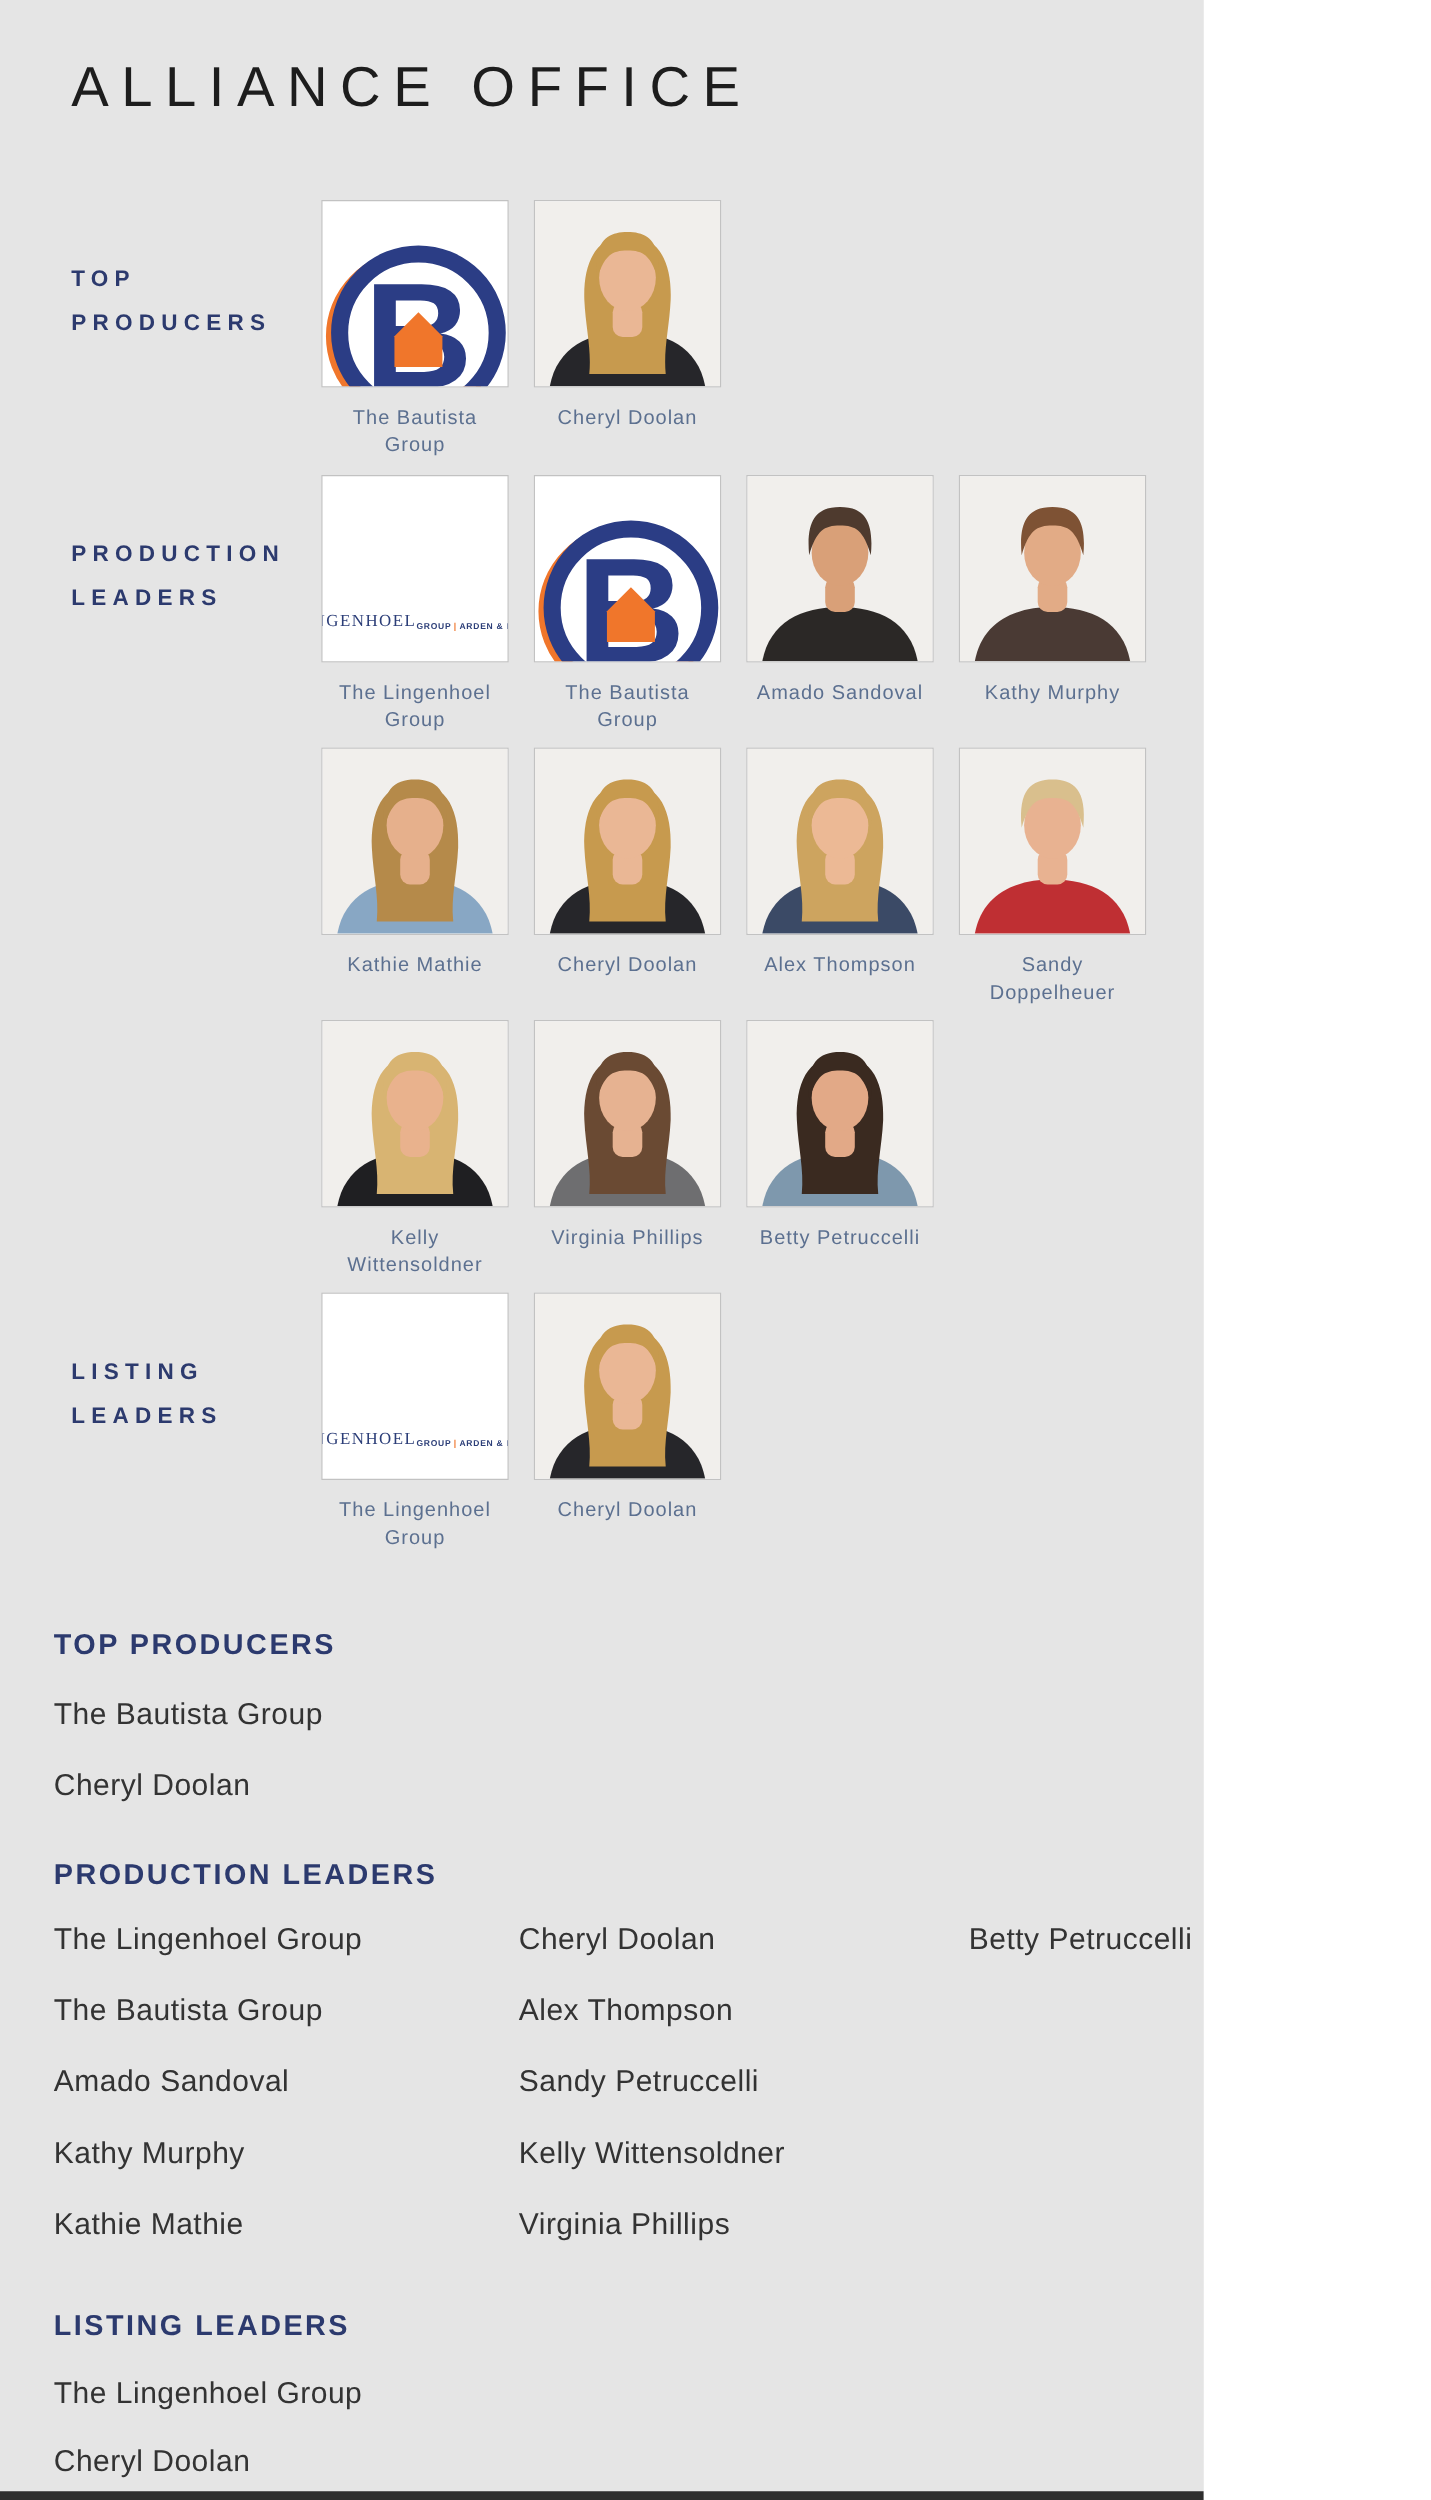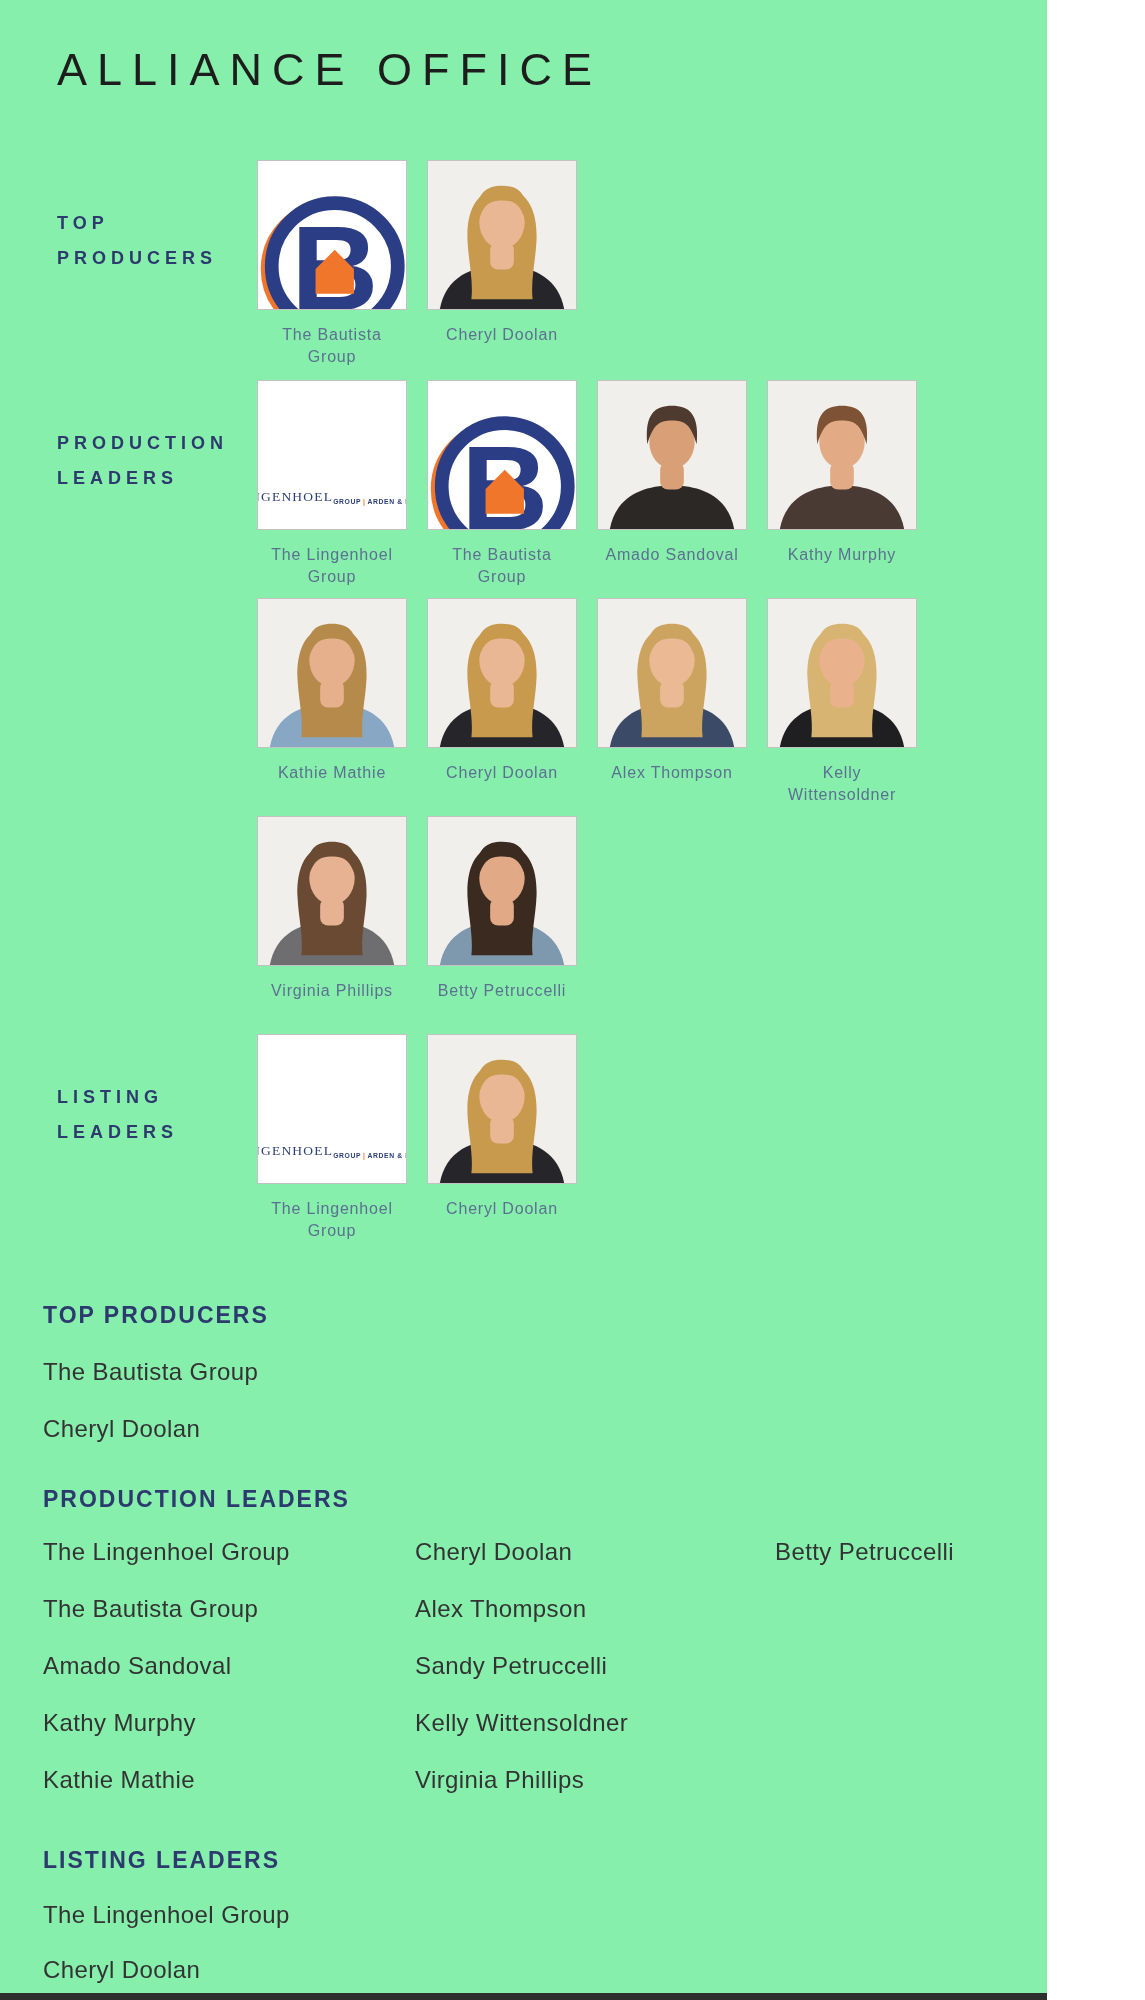--- a/index.html
+++ b/index.html
@@ -1,19 +1,19 @@
 <!DOCTYPE html>
 <html><head>
 <meta charset="utf-8">
 <style>
   html,body{margin:0;padding:0;background:#ffffff;}
   .page{
     position:relative;
-    width:1047px;height:2000px;
-    background:#86efac;
+    width:963px;height:2000px;
+    background:#e5e5e5;
     font-family:"Liberation Sans", sans-serif;
     overflow:hidden;
   }
   
   .page-title{
     margin:44px 0 0 57px;
     font-size:45px;
     font-weight:400;
     letter-spacing:10px;
     color:#1d1d1d;
@@ -231,20 +231,33 @@
     <path class="shoulders" d="M12 150 C18 118 44 106 75 106 C106 106 132 118 138 150 Z"></path>
     <path class="hair-back" d="M75 28 C48 28 39 52 40 80 C41 102 46 120 44 140 L106 140 C104 120 109 102 110 80 C111 52 102 28 75 28 Z"></path>
     <rect class="neck" x="63" y="82" width="24" height="28" rx="8"></rect>
     <ellipse class="head" cx="75" cy="62" rx="23" ry="27"></ellipse>
     <path class="hair-front" d="M50 64 C47 33 58 25 75 25 C92 25 103 33 100 64 C94 44 88 40 75 40 C62 40 56 44 50 64 Z"></path>
   </svg>
 </div>
         <figcaption class="caption">Alex Thompson</figcaption>
       </figure>
       <figure class="card-block">
+        <div class="photo-frame v-sandy short">
+  <svg viewBox="0 0 150 150">
+    <rect class="av-bg" width="150" height="150"></rect>
+    <path class="shoulders" d="M12 150 C18 118 44 106 75 106 C106 106 132 118 138 150 Z"></path>
+    <path class="hair-back" d="M75 28 C48 28 39 52 40 80 C41 102 46 120 44 140 L106 140 C104 120 109 102 110 80 C111 52 102 28 75 28 Z"></path>
+    <rect class="neck" x="63" y="82" width="24" height="28" rx="8"></rect>
+    <ellipse class="head" cx="75" cy="62" rx="23" ry="27"></ellipse>
+    <path class="hair-front" d="M50 64 C47 33 58 25 75 25 C92 25 103 33 100 64 C94 44 88 40 75 40 C62 40 56 44 50 64 Z"></path>
+  </svg>
+</div>
+        <figcaption class="caption">Sandy Doppelheuer</figcaption>
+      </figure>
+      <figure class="card-block">
         <div class="photo-frame v-kelly">
   <svg viewBox="0 0 150 150">
     <rect class="av-bg" width="150" height="150"></rect>
     <path class="shoulders" d="M12 150 C18 118 44 106 75 106 C106 106 132 118 138 150 Z"></path>
     <path class="hair-back" d="M75 28 C48 28 39 52 40 80 C41 102 46 120 44 140 L106 140 C104 120 109 102 110 80 C111 52 102 28 75 28 Z"></path>
     <rect class="neck" x="63" y="82" width="24" height="28" rx="8"></rect>
     <ellipse class="head" cx="75" cy="62" rx="23" ry="27"></ellipse>
     <path class="hair-front" d="M50 64 C47 33 58 25 75 25 C92 25 103 33 100 64 C94 44 88 40 75 40 C62 40 56 44 50 64 Z"></path>
   </svg>
 </div>

